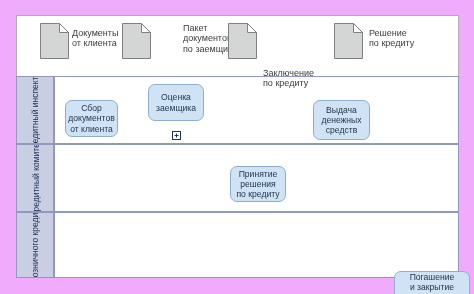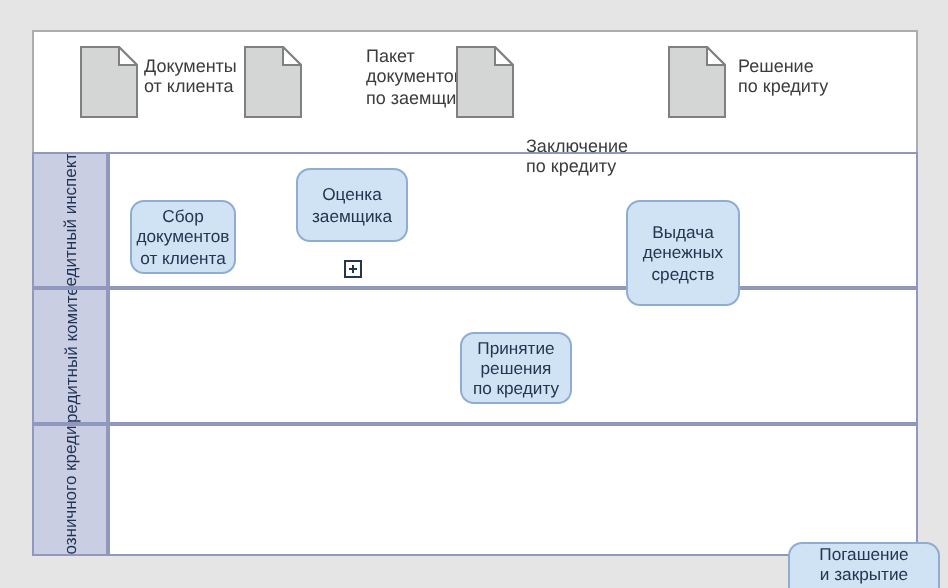--- a/index.html
+++ b/index.html
@@ -1,18 +1,18 @@
 <!DOCTYPE html>
 <html><head>
 <meta charset="utf-8">
 <style>
   html,body{margin:0;padding:0;background:#ffffff;}
   body{width:474px;height:294px;
        font-family:"Liberation Sans","DejaVu Sans",sans-serif;overflow:hidden;}
-  #canvas{position:relative;width:474px;height:294px;background:#e5e5e5;}
+  #canvas{position:relative;width:474px;height:294px;background:#f0abfc;}
   .abs{position:absolute;margin:0;}
 
   .frame{border:1px solid #adadad;background:#fff;box-sizing:border-box;}
 
   .lane-hdr{box-sizing:border-box;background:#c9cee2;border:1px solid #9099bd;
             display:flex;align-items:center;justify-content:center;overflow:hidden;}
   .lane-hdr span{display:block;transform:rotate(-90deg);white-space:nowrap;
             font-size:8.5px;line-height:10px;color:#1f3355;text-align:center;}
   .lane-body{box-sizing:border-box;border:1px solid #9099bd;background:#fff;}
 
@@ -86,21 +86,21 @@
 от клиента</div>
       </div>
       <div class="abs" style="left: 172px; top: 126px; width: 9px; height: 9px;"><svg width="9" height="9" viewBox="0 0 9 9">
           <rect x="0.5" y="0.5" width="8" height="8" fill="none" stroke="#22364f" stroke-width="1"></rect>
        <path d="M2.5 4.5 H6.5 M4.5 2.5 V6.5" stroke="#22364f" stroke-width="1"></path>
         </svg></div>
       <div class="abs task" style="left: 148px; top: 84px; width: 56px; height: 37px;">
         <div class="t">Оценка
 заемщика</div>
       </div>
-      <div class="abs task" style="left: 313px; top: 100px; width: 57px; height: 53px;">
+      <div class="abs task" style="left: 313px; top: 100px; width: 57px; height: 40px;">
         <div class="t">Выдача
 денежных
 средств</div>
       </div>
       <div class="abs task" style="left: 230px; top: 166px; width: 56px; height: 36px; justify-content: center;">
         <div class="t">Принятие
 решения
 по кредиту</div>
       </div>
       <div class="abs task" style="left: 394px; top: 231px; width: 76px; height: 33px; margin-top: 40px;">

